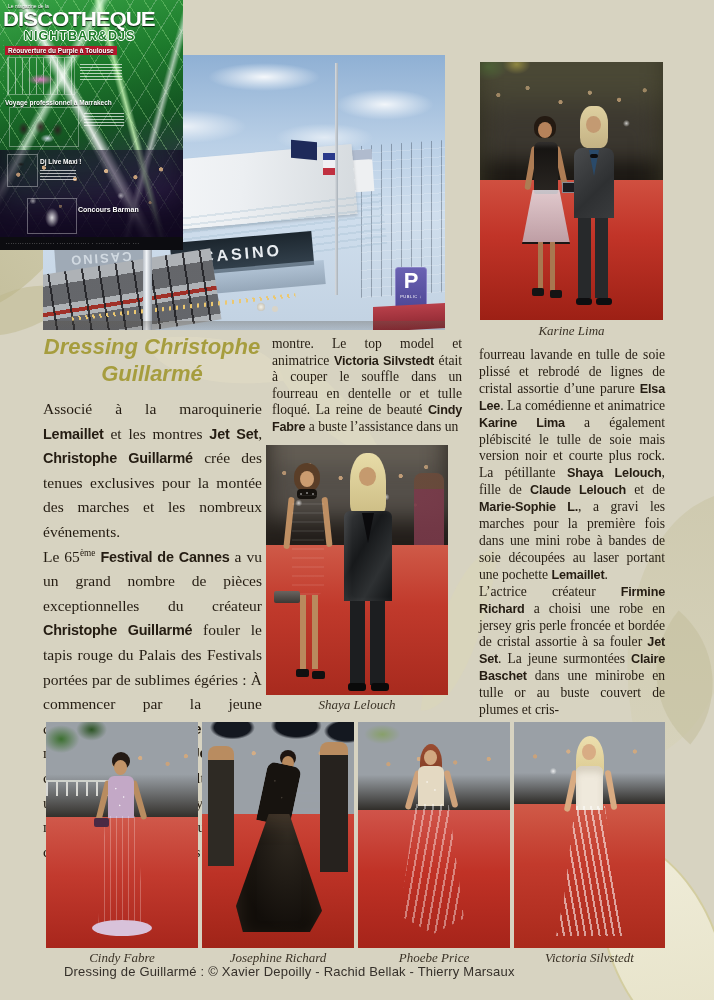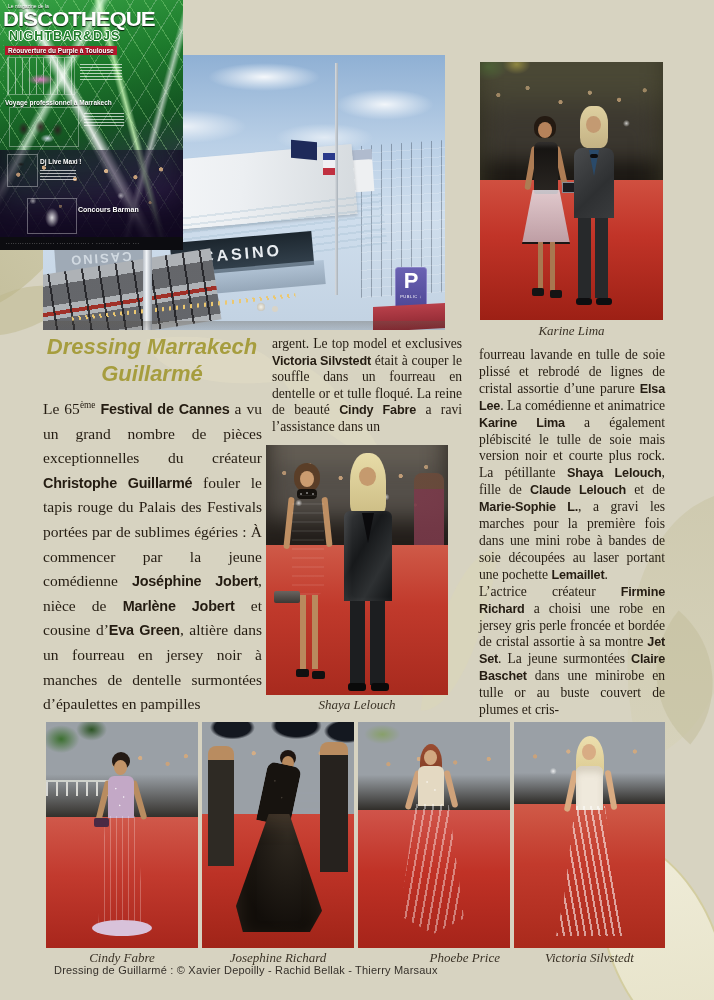--- a/index.html
+++ b/index.html
@@ -12,22 +12,22 @@
   .coltext p{margin:0;text-align:justify;}
   .coltext b{font-family:"Liberation Sans",sans-serif;font-weight:700;font-size:.93em;letter-spacing:-.2px;}
   .coltext sup{font-size:.6em;vertical-align:super;line-height:0;}
   #col1{left:43px;top:397px;width:219px;font-size:15.5px;line-height:24.6px;}
   #col2{left:272px;top:336px;width:190px;font-size:13.6px;line-height:16.6px;}
   #col3{left:479px;top:347px;width:186px;font-size:13.6px;line-height:16.9px;}
   #headline{left:40px;top:333px;width:224px;text-align:center;
             font-family:"Liberation Sans",sans-serif;font-style:italic;font-weight:700;
             font-size:22px;line-height:27px;color:#a69d3e;}
   .caption{position:absolute;text-align:center;font-style:italic;font-size:13px;color:#3a3226;}
-  #credit{left:33px;top:964px;width:560px;font-family:"Liberation Sans",sans-serif;
-          font-size:11px;color:#35302a;letter-spacing:.2px;padding-left:21px;}
+  #credit{left:43px;top:964px;width:560px;font-family:"Liberation Sans",sans-serif;
+          font-size:13px;color:#35302a;letter-spacing:.2px;padding-left:21px;}
 
   
   .ph{position:absolute;overflow:hidden;background:#9aa0a6;}
   .carpet{position:absolute;left:0;right:0;bottom:0;}
 
   
   #cover{left:0;top:0;width:183px;height:250px;overflow:hidden;
          background:linear-gradient(165deg,#37a345 0%,#1d7a2c 30%,#145522 52%,#31264a 78%,#140d24 100%);
          font-family:"Liberation Sans",sans-serif;}
   .laser{position:absolute;inset:0;
@@ -98,21 +98,21 @@
     </div>
     <div class="b" style="left:330px;top:250px;width:72px;height:25px;background:linear-gradient(180deg,#b8404a,#8a2630);transform:skewY(-3deg);"></div>
     <div class="b" style="left:0;top:266px;width:402px;height:9px;background:linear-gradient(180deg,rgba(90,85,75,.35),rgba(60,55,50,.15));"></div>
   </div>
 
   <div class="b" id="cover">
     <div class="laser"></div>
     <div class="b dots-crowd" style="left:0;top:150px;width:183px;height:88px;background-color:rgba(30,18,50,.55);background-size:100% 100%;box-shadow:inset 0 -30px 30px rgba(15,8,30,.9);"></div>
     <div class="coverbar" style="left:8px;top:3px;font-size:5px;font-weight:400;">Le magazine de la</div>
     <div class="coverbar" style="left:3px;top:7px;font-size:21px;letter-spacing:-1px;transform:scaleX(1.06);transform-origin:left;">DISCOTHEQUE</div>
-    <div class="coverbar" style="left:9px;top:29px;font-size:12.5px;letter-spacing:1px;color:#1e7c28;text-shadow:-1px 0 #fff,1px 0 #fff,0 -1px #fff,0 1px #fff;">NIGHTBAR&amp;DJS</div>
+    <div class="coverbar" style="left:24px;top:29px;font-size:12.5px;letter-spacing:1px;color:#1e7c28;text-shadow:-1px 0 #fff,1px 0 #fff,0 -1px #fff,0 1px #fff;">NIGHTBAR&amp;DJS</div>
     <div class="coverbar" style="left:5px;top:46px;font-size:6.5px;background:#b5182c;padding:1px 3px;">Réouverture du Purple à Toulouse</div>
     <div class="inset" style="left:8px;top:58px;width:66px;height:36px;background:linear-gradient(180deg,#f0eeff 0 28%,#8a2a9a 28% 52%,#47145c 52% 100%);background-image:radial-gradient(20px 8px at 50% 60%,rgba(255,120,220,.8),transparent 70%),repeating-linear-gradient(90deg,rgba(255,255,255,.5) 0 1px,transparent 1px 7px);"></div>
     <div class="microlines" style="left:80px;top:62px;width:42px;height:18px;"></div>
     <div class="coverbar" style="left:5px;top:99px;font-size:6.5px;">Voyage professionnel à Marrakech</div>
     <div class="inset" style="left:10px;top:108px;width:68px;height:38px;background:linear-gradient(180deg,#d8c49a 0 30%,#b08a58 30% 70%,#7a5c38 70%);background-image:radial-gradient(8px 10px at 20% 55%,#2a2420,transparent 70%),radial-gradient(8px 10px at 45% 50%,#3a302a,transparent 70%),radial-gradient(8px 10px at 70% 58%,#2a2420,transparent 70%),radial-gradient(10px 6px at 55% 80%,#c8d8e0,transparent 70%);"></div>
     <div class="microlines" style="left:84px;top:112px;width:40px;height:14px;"></div>
     <div class="coverbar" style="left:40px;top:158px;font-size:6.5px;">Dj Live Maxi !</div>
     <div class="inset" style="left:8px;top:155px;width:29px;height:31px;background:linear-gradient(140deg,#d8b48a 0 45%,#4a6a9a 45%);background-image:radial-gradient(5px 3px at 45% 30%,#1a1a1a,transparent 70%);"></div>
     <div class="microlines" style="left:40px;top:168px;width:36px;height:12px;"></div>
     <div class="coverbar" style="left:78px;top:206px;font-size:7px;">Concours Barman</div>
@@ -149,33 +149,34 @@
       <div class="b" style="left:18px;top:50px;width:8px;height:4px;background:#0c0c0e;border-radius:2px;"></div>
       <div class="b" style="left:6px;top:114px;width:13px;height:80px;background:#27292b;"></div>
       <div class="b" style="left:23px;top:114px;width:13px;height:80px;background:#27292b;"></div>
       <div class="b" style="left:4px;top:194px;width:16px;height:7px;background:#0e0e10;border-radius:3px;"></div>
       <div class="b" style="left:24px;top:194px;width:16px;height:7px;background:#0e0e10;border-radius:3px;"></div>
     </div>
   </div>
   <div class="caption" style="left:480px;top:323px;width:183px;">Karine Lima</div>
 
   <div class="b" id="headline">
-    <span>Dressing Marrakech</span><br>
+    <span>Dressing Christophe</span><br>
     <span>Guillarmé</span>
   </div>
 
   <div class="b coltext" id="col1">
+      <p><span>Associé à la maroquinerie </span><b>Lemaillet</b><span> et les montres </span><b>Jet Set</b><span>, </span><b>Christophe Guillarmé</b><span> crée des tenues exclusives pour la montée des marches et les nombreux événements.</span></p>
       <p><span>Le 65</span><sup>ème</sup><span> </span><b>Festival de Cannes</b><span> a vu un grand nombre de pièces exceptionnelles du créateur </span><b>Christophe Guillarmé</b><span> fouler le tapis rouge du Palais des Festivals portées par de sublimes égéries : À commencer par la jeune comédienne </span><b>Joséphine Jobert</b><span>, nièce de </span><b>Marlène Jobert</b><span> et cousine d’</span><b>Eva Green</b><span>, altière dans un fourreau en jersey noir à manches de dentelle surmontées d’épaulettes en pampilles</span></p>
     </div>
   <div class="b coltext" id="col2">
-      <p><span>argent. Le top model et exclusives </span><b>Victoria Silvstedt</b><span> était à couper le souffle dans un fourreau en dentelle or et tulle floqué. La reine de beauté </span><b>Cindy Fabre</b><span> a ravi l’assistance dans un</span></p>
+      <p><span>montre. Le top model et animatrice </span><b>Victoria Silvstedt</b><span> était à couper le souffle dans un fourreau en dentelle or et tulle floqué. La reine de beauté </span><b>Cindy Fabre</b><span> a buste l’assistance dans un</span></p>
     </div>
   <div class="b coltext" id="col3">
       <p><span>fourreau lavande en tulle de soie plissé et rebrodé de lignes de cristal assortie d’une parure </span><b>Elsa Lee</b><span>. La comédienne et animatrice </span><b>Karine Lima</b><span> a également plébiscité le tulle de soie mais version noir et courte plus rock. La pétillante </span><b>Shaya Lelouch</b><span>, fille de </span><b>Claude Lelouch</b><span> et de </span><b>Marie-Sophie L.</b><span>, a gravi les marches pour la première fois dans une mini robe à bandes de soie découpées au laser portant une pochette </span><b>Lemaillet</b><span>.</span></p>
-      <p><span>L’actrice créateur </span><b>Firmine Richard</b><span> a choisi une robe en jersey gris perle froncée et bordée de cristal assortie à sa montre </span><b>Jet Set</b><span>. La jeune surmontées </span><b>Claire Baschet</b><span> dans une minirobe en tulle or au buste couvert de plumes et cris-</span></p>
+      <p><span>L’actrice créateur </span><b>Firmine Richard</b><span> a choisi une robe en jersey gris perle froncée et bordée de cristal assortie à sa fouler </span><b>Jet Set</b><span>. La jeune surmontées </span><b>Claire Baschet</b><span> dans une minirobe en tulle or au buste couvert de plumes et cris-</span></p>
     </div>
 
   <div class="ph" id="ph-shaya" style="left:266px;top:445px;width:182px;height:250px;">
     <div class="b dots-crowd" style="left:0;top:0;width:182px;height:100px;background-color:#55504a;background-size:100% 100%;box-shadow:inset 0 -26px 24px rgba(25,20,16,.85), inset 0 20px 20px rgba(110,104,92,.6);"></div>
     <div class="b" style="left:148px;top:28px;width:30px;height:72px;background:linear-gradient(180deg,#6a4a3a 0 22%,#7a3a4a 22%);border-radius:8px 8px 0 0;opacity:.9;"></div>
     <div class="carpet" style="top:100px;background:linear-gradient(180deg,#cf5a48,#c13a2c 40%,#a82a1e 100%);"></div>
 
     <div class="b" style="left:16px;top:18px;width:70px;height:225px;">
       <div class="b" style="left:12px;top:0;width:26px;height:28px;background:#5a3e28;border-radius:50% 50% 40% 40%;"></div>
       <div class="b" style="left:18px;top:8px;width:14px;height:16px;background:#cb9c70;border-radius:50%;"></div>
@@ -254,17 +255,17 @@
       <div class="b" style="left:36px;top:8px;width:14px;height:16px;background:#d8ac84;border-radius:50%;"></div>
       <div class="b" style="left:22px;top:34px;width:6px;height:42px;background:#d8ab82;border-radius:3px;transform:rotate(12deg);"></div>
       <div class="b" style="left:62px;top:34px;width:6px;height:40px;background:#d8ab82;border-radius:3px;transform:rotate(-10deg);"></div>
       <div class="b" style="left:30px;top:30px;width:27px;height:44px;background:#efe9dc;border-radius:6px 6px 0 0;box-shadow:inset 0 6px 6px rgba(180,170,150,.4);"></div>
       <div class="b" style="left:10px;top:70px;width:68px;height:130px;background:linear-gradient(180deg,#f2ede2,#e6dfcf 60%,#efe9da);clip-path:polygon(28% 0,72% 0,88% 72%,100% 100%,0 100%,12% 70%);background-image:repeating-linear-gradient(80deg,rgba(255,255,255,.55) 0 2px,transparent 2px 7px);"></div>
     </div>
   </div>
 
   <div class="caption" style="left:46px;top:950px;width:152px;">Cindy Fabre</div>
   <div class="caption" style="left:202px;top:950px;width:152px;">Josephine Richard</div>
-  <div class="caption" style="left:348px;top:950px;width:152px;text-align:right;">Phoebe Price</div>
+  <div class="caption" style="left:358px;top:950px;width:152px;">Phoebe Price</div>
   <div class="caption" style="left:514px;top:950px;width:151px;">Victoria Silvstedt</div>
 
   <div class="b" id="credit">Dressing de Guillarmé : © Xavier Depoilly - Rachid Bellak - Thierry Marsaux</div>
 </div>
 
 </body></html>

